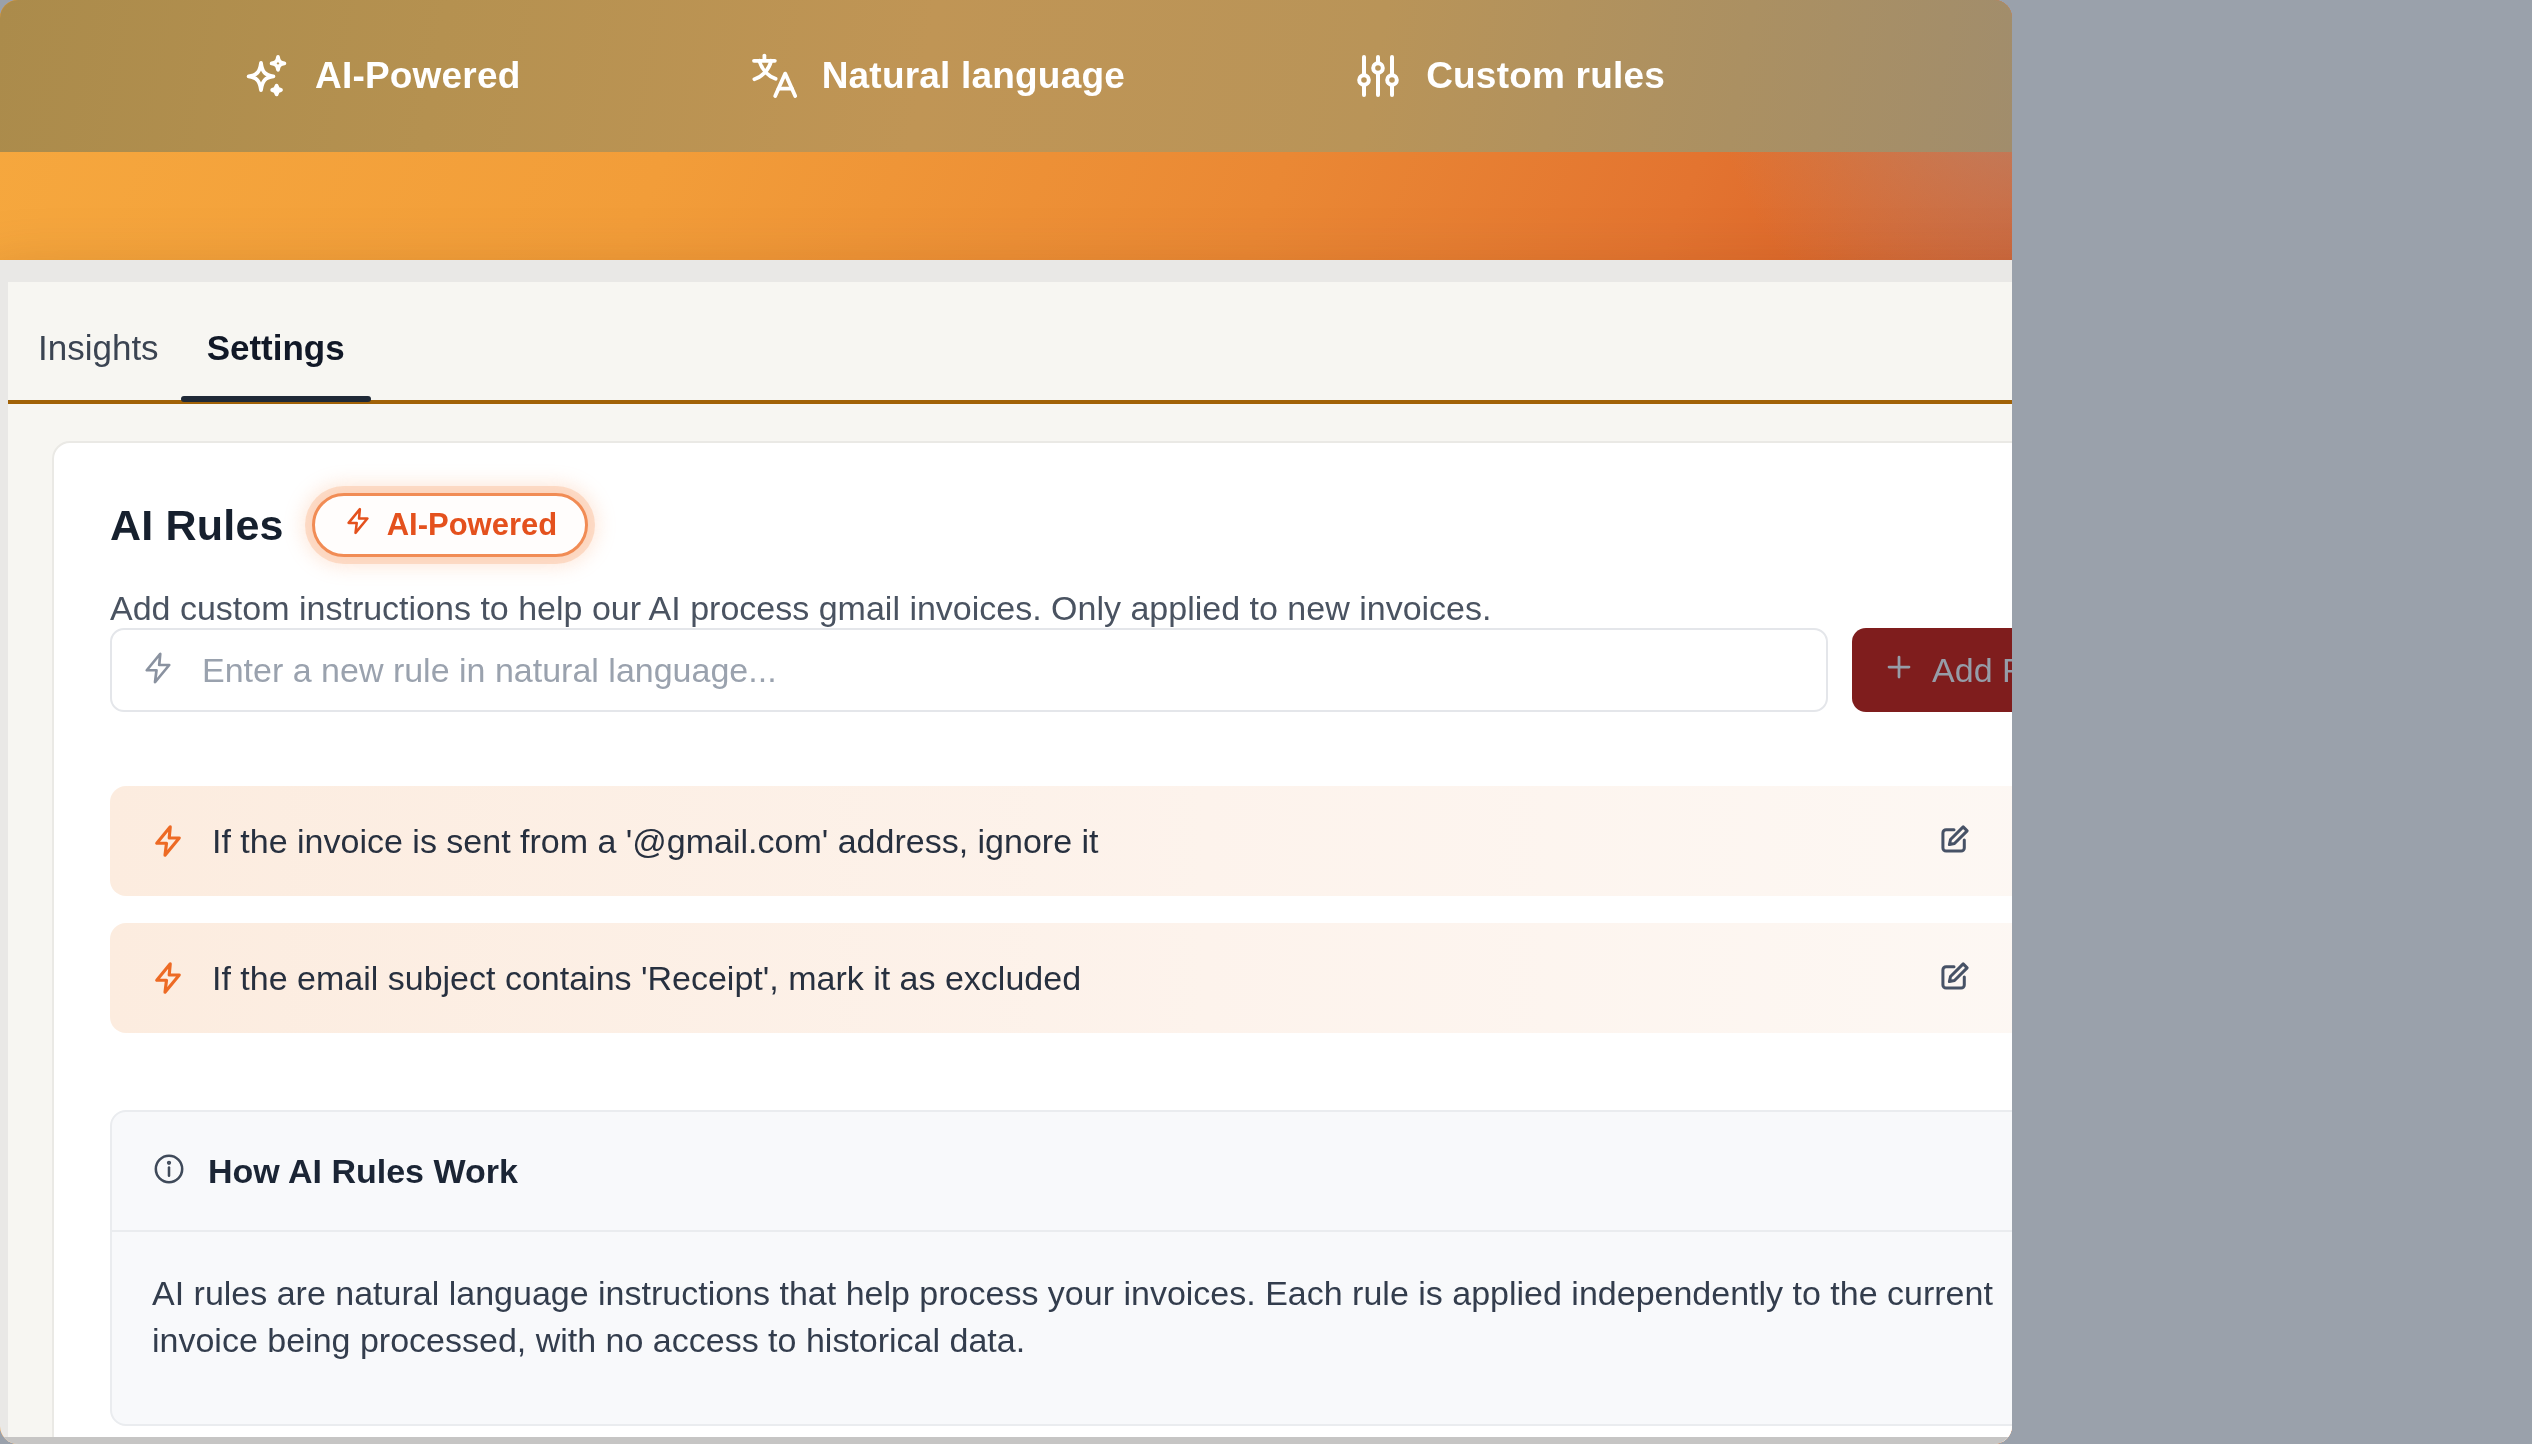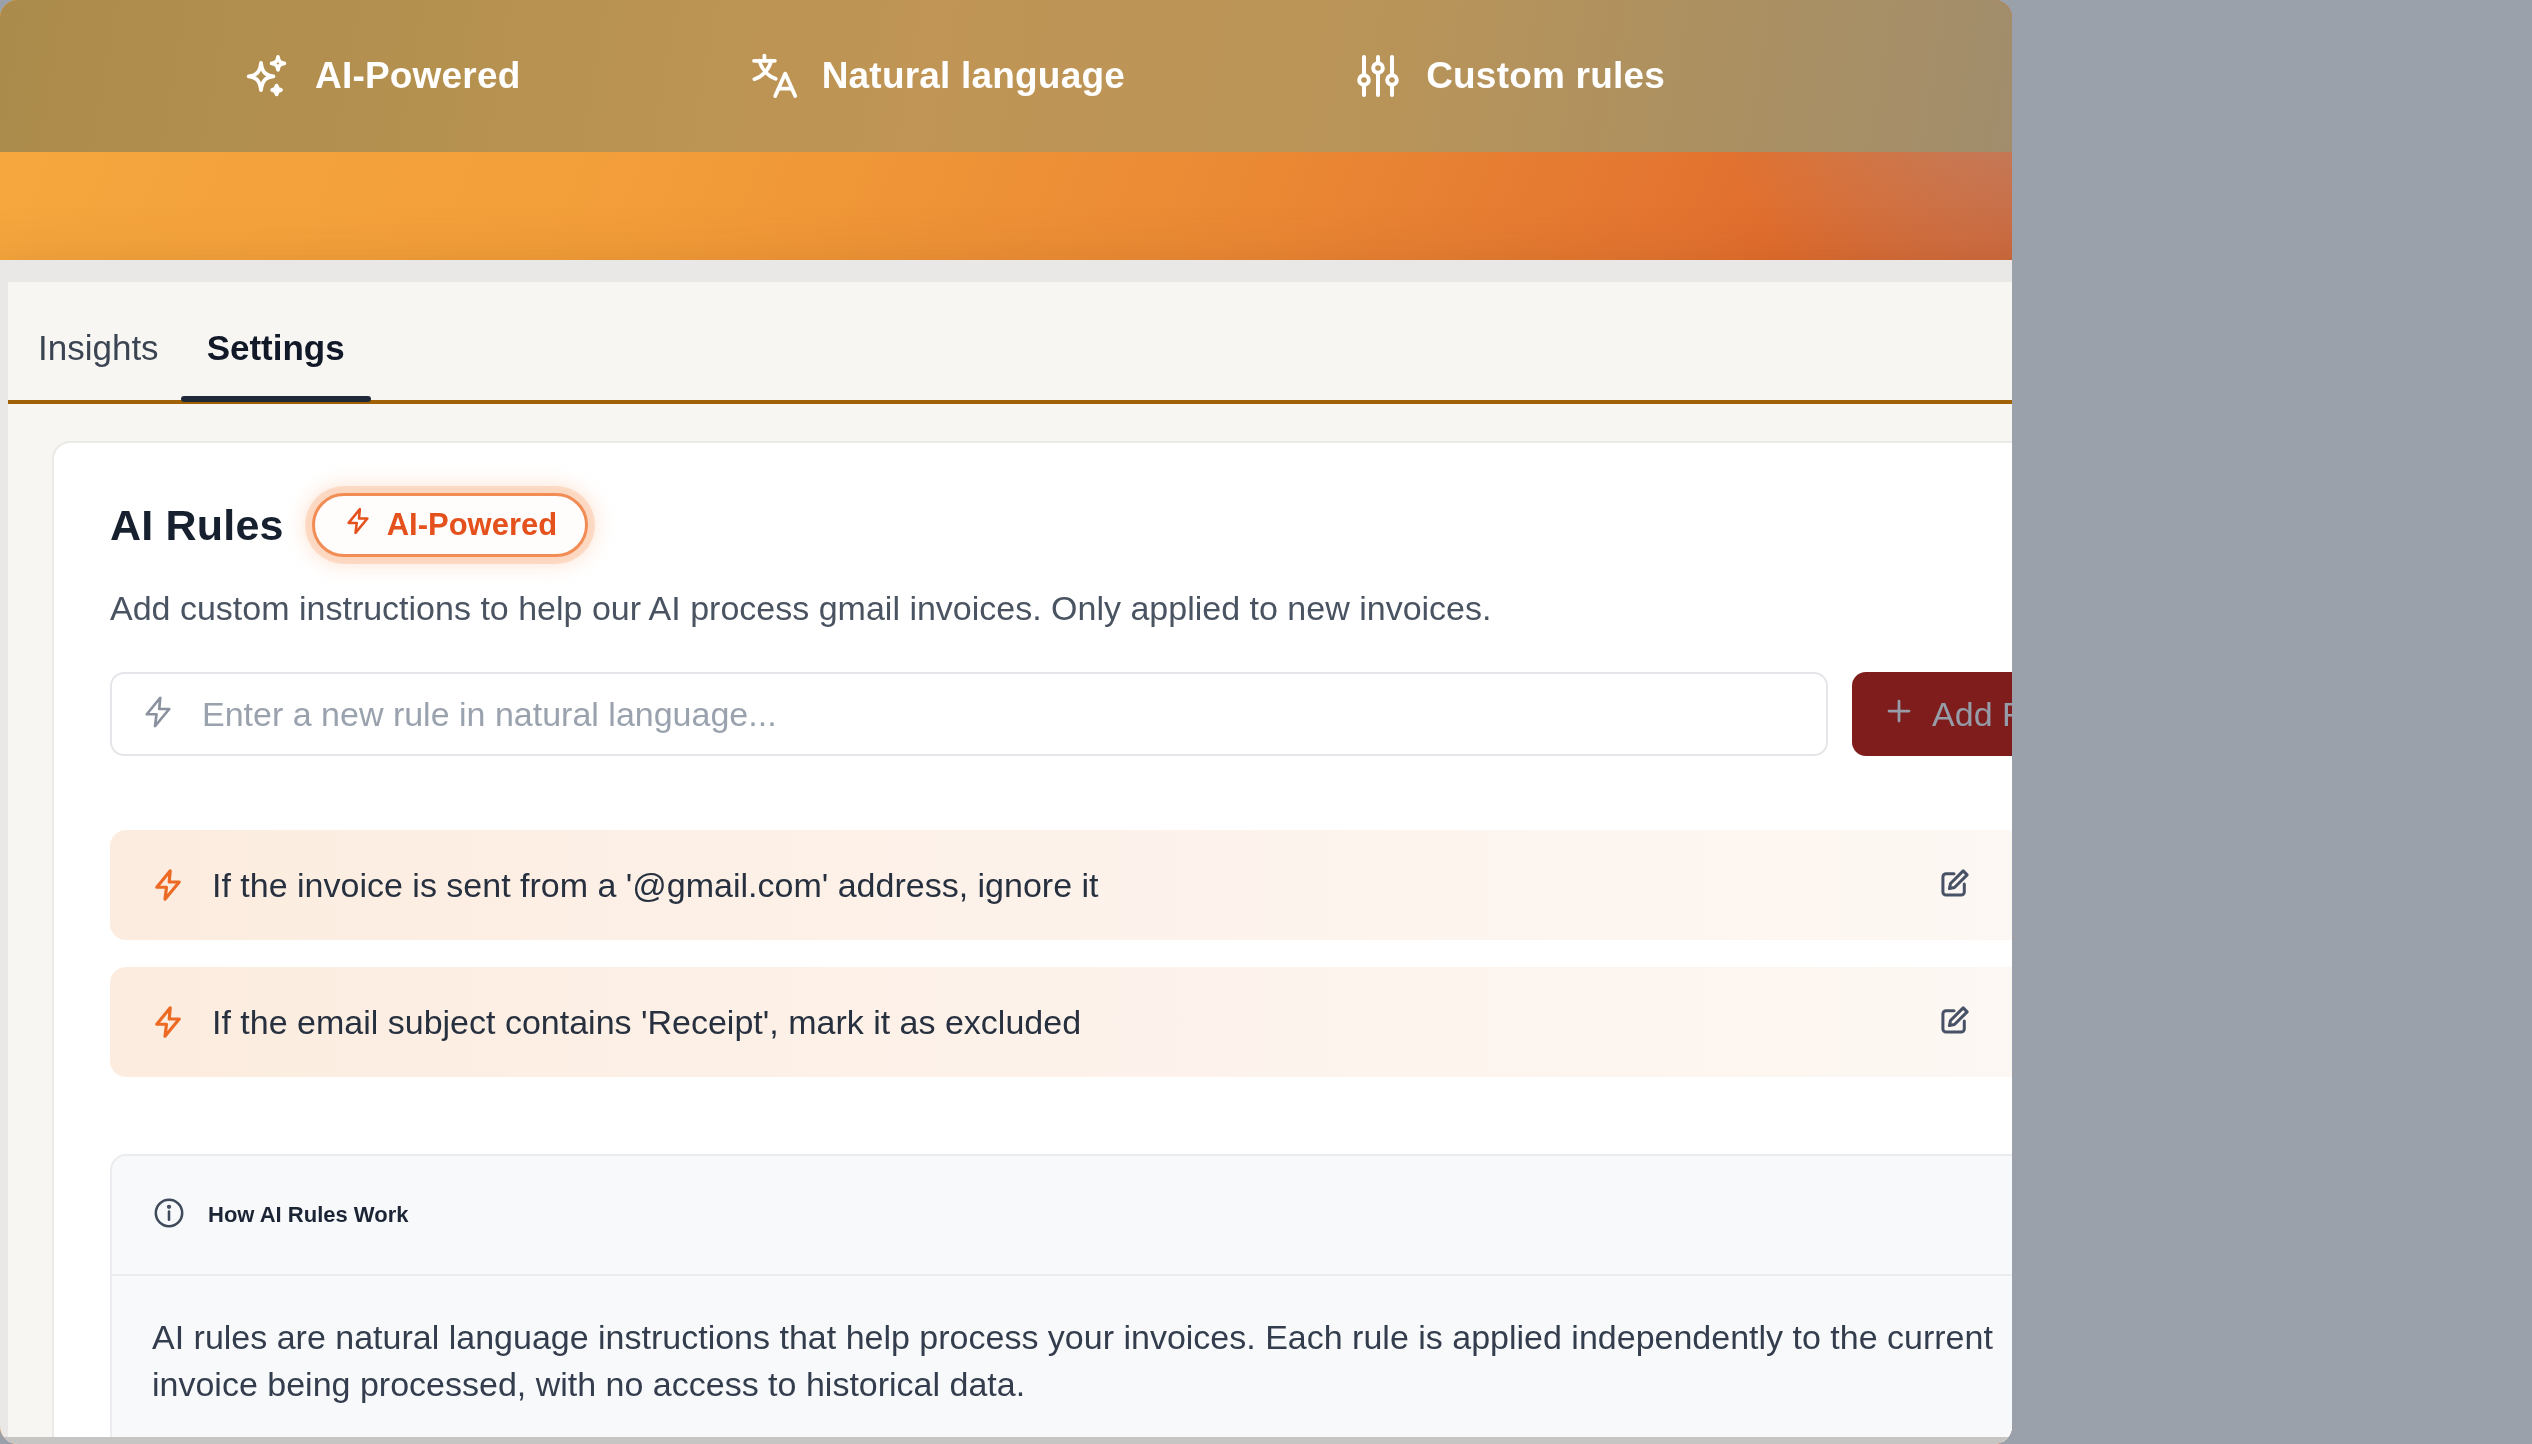--- a/index.html
+++ b/index.html
@@ -43,21 +43,21 @@
 
   .title-row{display:flex;align-items:center;gap:28px;}
   .card-title{font-size:43px;font-weight:700;color:#16202e;letter-spacing:.2px;}
   .badge{display:inline-flex;align-items:center;gap:14px;height:58px;padding:0 28px;border:3px solid #f18c55;border-radius:999px;
     color:#e4511d;font-size:31px;font-weight:700;background:#fffdfc;
     box-shadow:0 0 0 7px rgba(250,176,128,.35),0 0 18px 10px rgba(250,176,128,.28);}
   .badge svg{width:30px;height:30px;}
 
   .card-desc{margin-top:32px;font-size:34px;color:#4a5361;}
 
-  .input-row{margin-top:44px;display:flex;gap:24px;}
+  .input-row{display:flex;gap:24px;}
   .rule-input-wrap{flex:1;height:84px;background:#fff;border:2px solid #e4e6ea;border-radius:14px;display:flex;align-items:center;
     padding:0 28px;gap:24px;box-sizing:border-box;}
   .rule-input-wrap svg{width:36px;height:36px;flex:none;}
   .rule-input{border:none;outline:none;flex:1;font-size:34px;color:#1f2937;font-family:inherit;background:transparent;height:100%;}
   .rule-input::placeholder{color:#9aa2ae;}
   .add-btn{width:252px;height:84px;background:#7f1d1d;border:none;border-radius:14px;color:#969da8;font-size:34px;font-weight:500;
     display:flex;align-items:center;justify-content:center;gap:18px;cursor:pointer;font-family:inherit;}
   .add-btn svg{width:30px;height:30px;}
 
   .rules-list{margin-top:74px;display:flex;flex-direction:column;gap:27px;}
@@ -65,21 +65,21 @@
     display:flex;align-items:center;gap:26px;padding:0 44px 0 40px;box-sizing:border-box;}
   .rule-row svg.bolt{width:36px;height:36px;flex:none;}
   .rule-text{flex:1;font-size:34px;font-weight:500;color:#27303f;}
   .rule-actions{display:flex;align-items:center;gap:46px;}
   .icon-btn{width:40px;height:40px;background:none;border:none;padding:0;cursor:pointer;display:flex;align-items:center;justify-content:center;}
   .icon-btn svg{width:38px;height:38px;}
 
   .info-box{margin-top:77px;background:#f8f9fb;border:2px solid #eaecef;border-radius:16px;overflow:hidden;}
   .info-header{height:118px;display:flex;align-items:center;gap:22px;padding:0 40px;border-bottom:2px solid #eaecef;}
   .info-header svg{width:34px;height:34px;flex:none;}
-  .info-title{font-size:22px;font-weight:700;color:#1b2535;}
+  .info-title{font-size:34px;font-weight:700;color:#1b2535;}
   .info-body{padding:38px 34px 60px 40px;font-size:34px;line-height:47px;color:#333d4d;}
 
   .bottom-edge{position:absolute;left:0;bottom:0;width:2302px;height:7px;background:#c6c5c4;z-index:6;}
 </style>
 </head>
 <body>
 
 <div class="screen">
   <div class="wallpaper"></div>
   <div class="wallpaper-slash"></div>

